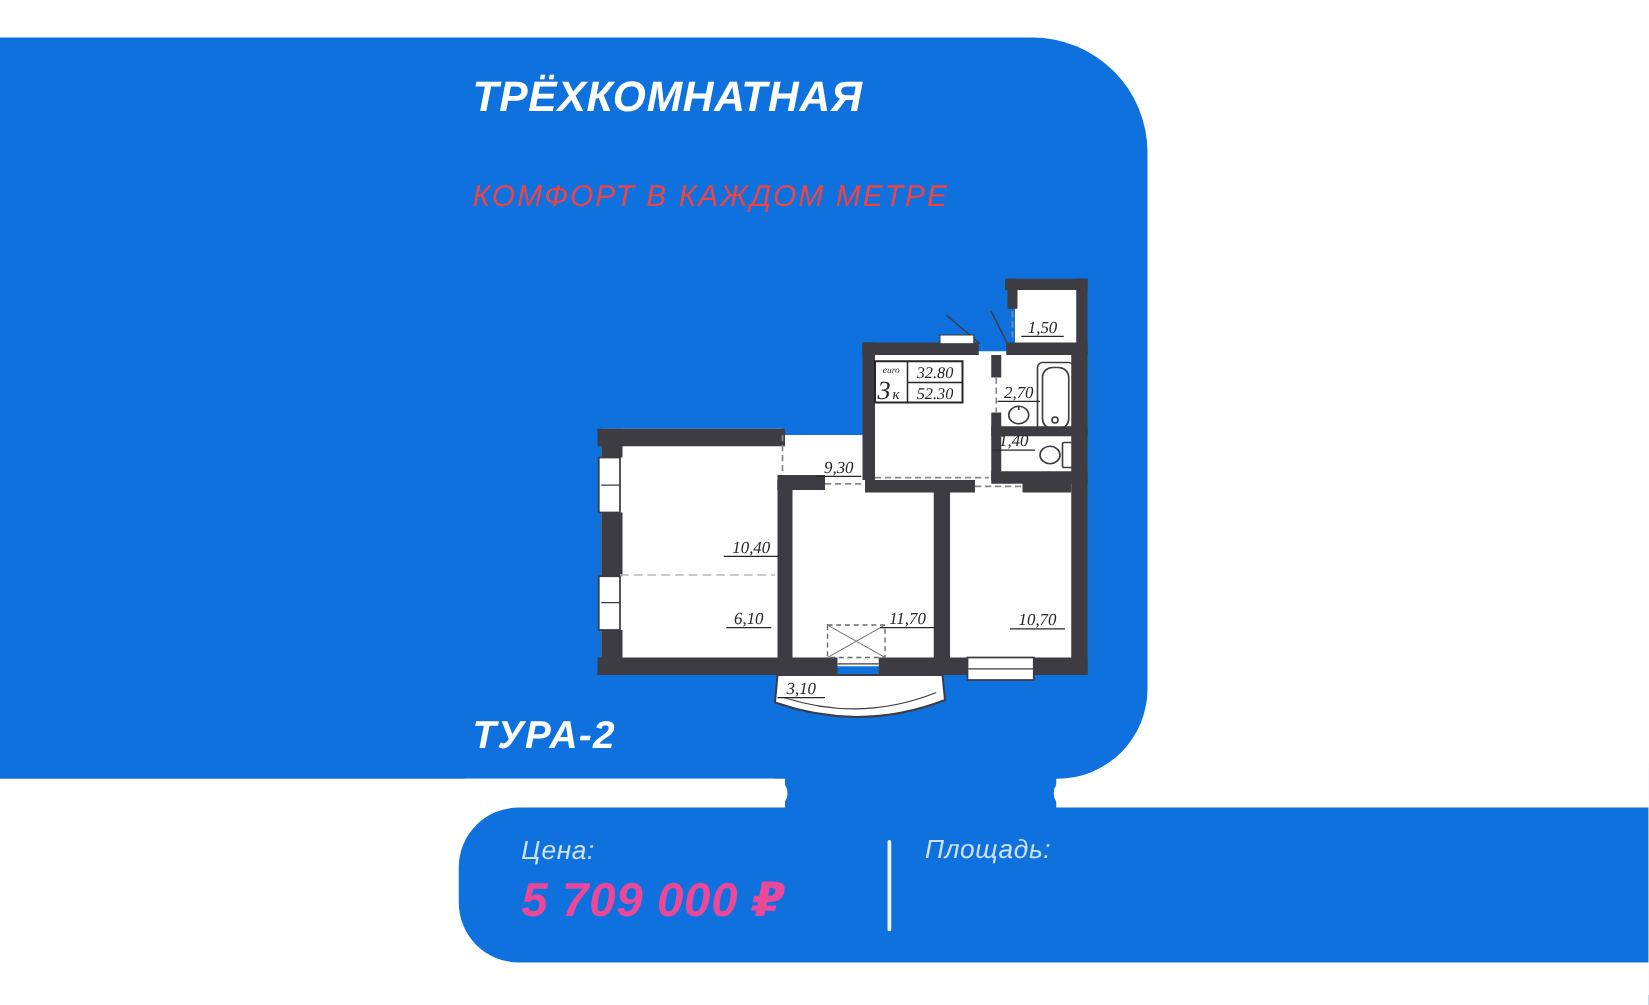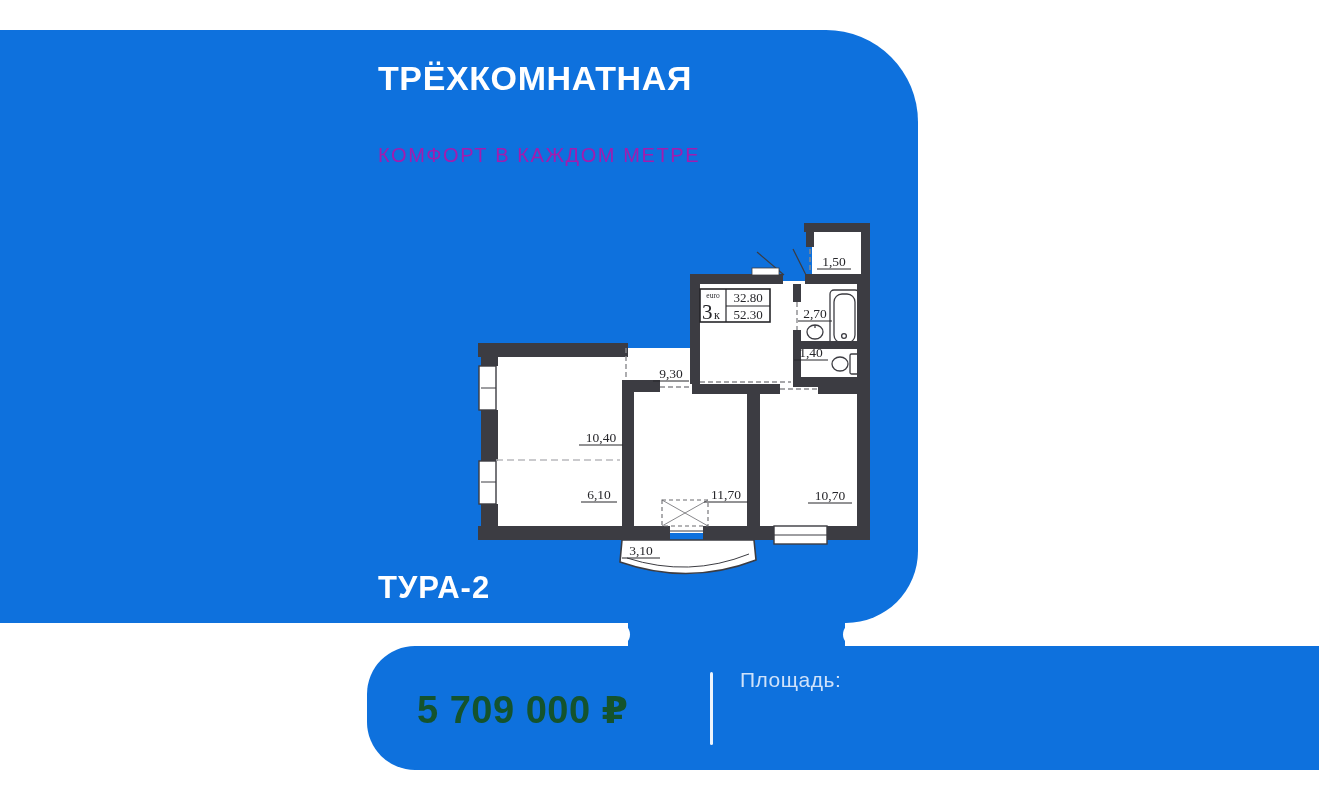--- a/index.html
+++ b/index.html
@@ -1,41 +1,41 @@
 <!DOCTYPE html>
 <html><head>
 <meta charset="utf-8">
 <style>
   html,body{margin:0;padding:0;background:#ffffff;}
   .stage{position:relative;width:1319px;height:796px;background:#ffffff;overflow:hidden;
-         font-family:"Liberation Sans","DejaVu Sans",sans-serif;}
+         font-family:"Liberation Sans","DejaVu Sans",sans-serif;font-style:italic;}
   .abs{position:absolute;}
   
   .big-shape{left:-40px;top:30px;width:958px;height:593px;background:#0e71dd;
              border-radius:0 92px 72px 0;}
   .neck{left:628px;top:598px;width:217px;height:54px;background:#0e71dd;}
   .gap-left{left:372px;top:623px;width:258px;height:23px;background:#ffffff;
             border-radius:0 12px 12px 0;}
   .gap-right{left:843px;top:623px;width:140px;height:23px;background:#ffffff;
              border-radius:12px 0 0 12px;}
   .bottom-bar{left:367px;top:646px;width:952px;height:124px;background:#0e71dd;
               border-radius:48px 0 0 48px;}
   
   .title{left:378px;top:60px;color:#ffffff;font-weight:bold;font-size:34px;
          line-height:36px;letter-spacing:.6px;white-space:nowrap;}
-  .subtitle{left:378px;top:144px;color:#a21caf;font-size:20px;letter-spacing:1.6px;
+  .subtitle{left:378px;top:144px;color:#ef4444;font-size:24px;letter-spacing:1.6px;
             font-weight:500;white-space:nowrap;}
   .plan-name{left:378px;top:570px;color:#ffffff;font-weight:bold;font-size:31px;
              letter-spacing:1px;white-space:nowrap;}
   
   .price-block{left:417px;top:669px;}
   .area-block{left:740px;top:668px;}
   .bar-label{color:#cfe2fa;font-size:21px;letter-spacing:.5px;}
-  .bar-value{color:#14532d;font-weight:bold;font-size:38px;letter-spacing:.5px;
-             margin-top:19px;white-space:nowrap;}
+  .bar-value{color:#ec4899;font-weight:bold;font-size:38px;letter-spacing:.5px;
+             margin-top:5px;white-space:nowrap;}
   .bar-value .sup{font-size:22px;position:relative;top:-13px;left:1px;font-weight:bold;}
   .bar-divider{left:710px;top:672px;width:3px;height:73px;background:rgba(255,255,255,.92);
                border-radius:2px;}
   
   .plan-svg{left:455px;top:215px;}
   .dim{font-family:"Liberation Serif","DejaVu Serif",serif;font-size:13.5px;fill:#26262a;}
   .stampT{font-family:"Liberation Serif","DejaVu Serif",serif;fill:#26262a;}
 </style>
 </head>
 <body>
@@ -187,20 +187,21 @@
       <text class="dim" x="830" y="500" text-anchor="middle">10,70</text>
       <line x1="808" y1="503" x2="852" y2="503" stroke="#26262a" stroke-width="1"></line>
       <text class="dim" x="641" y="555" text-anchor="middle">3,10</text>
       <line x1="622" y1="558" x2="660" y2="558" stroke="#26262a" stroke-width="1"></line>
     </g>
   </svg>
 
   <div class="abs plan-name">ТУРА-2</div>
 
   <div class="abs price-block">
+    <div class="bar-label">Цена:</div>
     <div class="bar-value">5 709 000 ₽</div>
   </div>
   <div class="abs bar-divider"></div>
   <div class="abs area-block">
     <div class="bar-label">Площадь:</div>
   </div>
 
 </div>
 
 </body></html>

